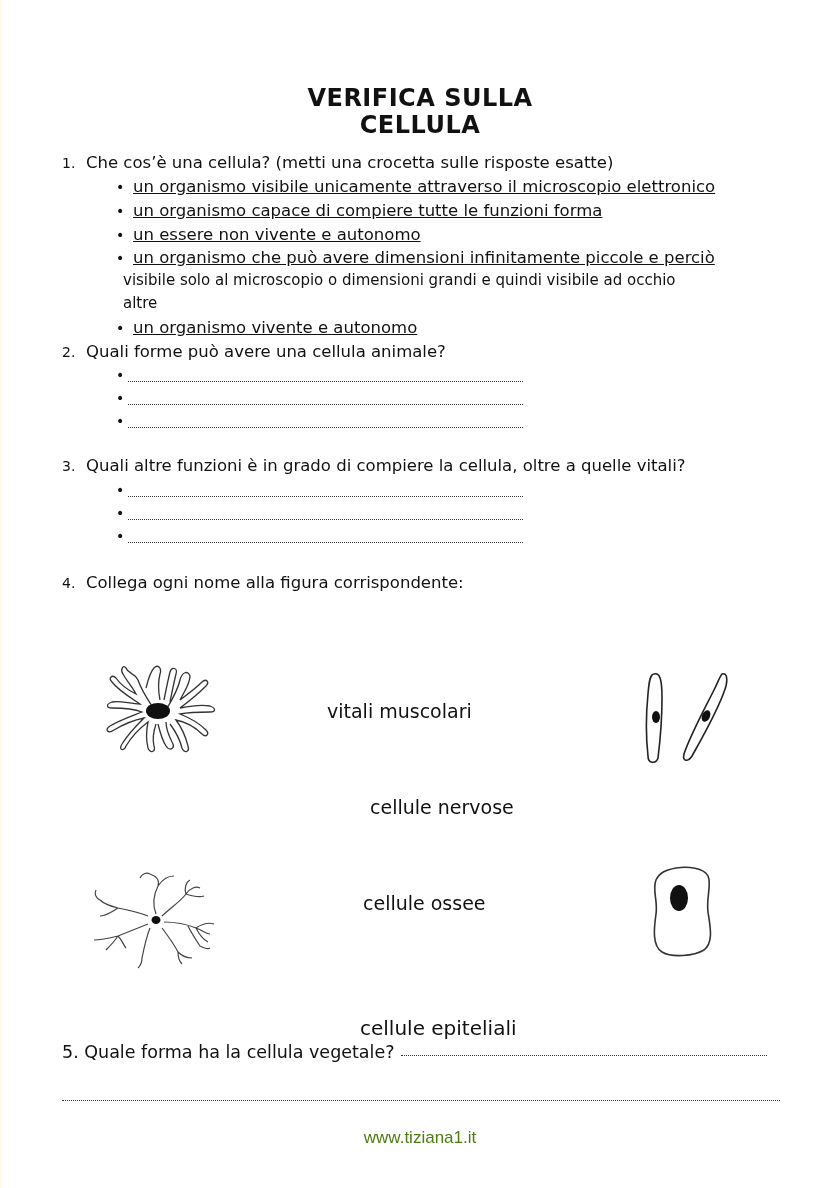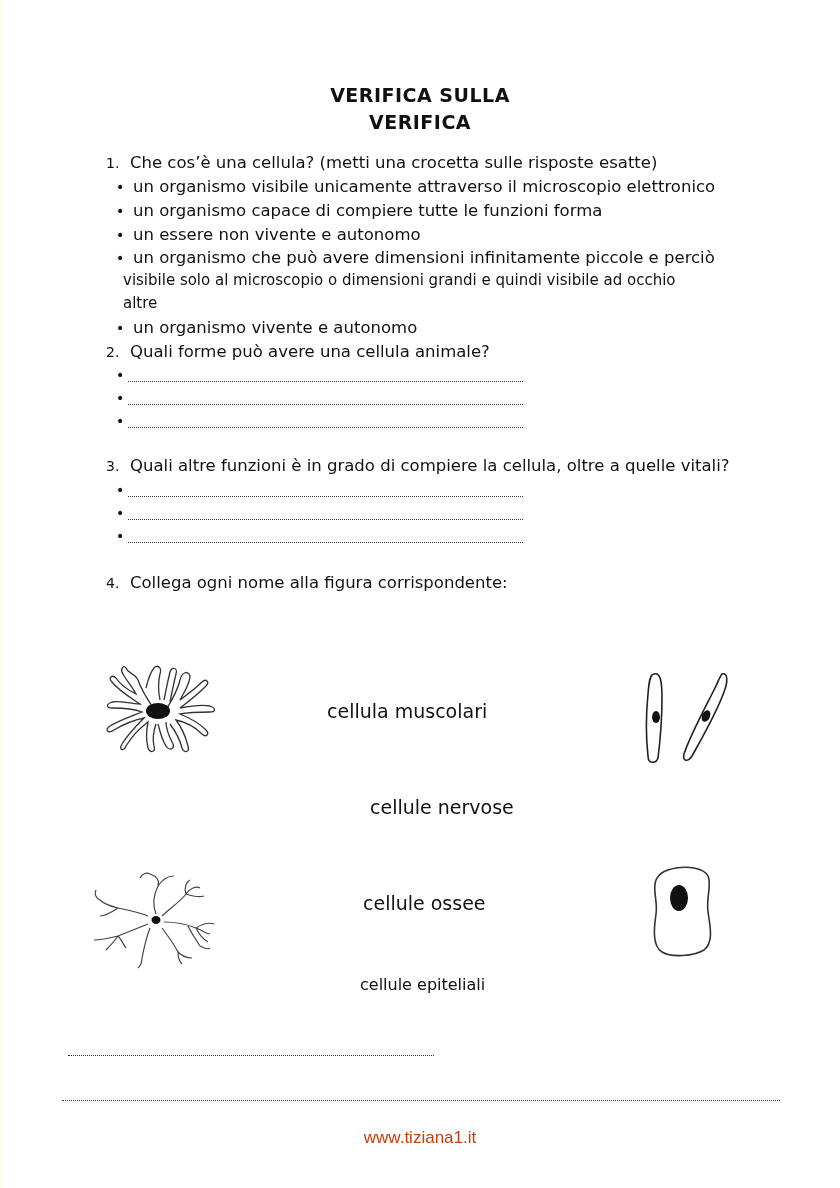--- a/index.html
+++ b/index.html
@@ -2,43 +2,43 @@
 <html><head>
   <meta charset="utf-8">
   <style>
     html, body { margin: 0; padding: 0; }
     body {
       width: 840px; height: 1188px; position: relative; overflow: hidden;
       background: #ffffff; color: #111;
       font-family: "DejaVu Sans", sans-serif;
     }
     .edge { position: absolute; left: 0; top: 0; width: 2px; height: 1188px; background: #fffbe6; }
-    .title { position: absolute; left: 0; width: 840px; text-align: center; font-weight: bold; font-size: 19px; letter-spacing: 0.5px; }
-    .q { position: absolute; left: 62px; font-size: 16.5px; white-space: nowrap; margin-left: 44px; }
+    .title { position: absolute; left: 0; width: 840px; text-align: center; font-weight: bold; font-size: 24px; letter-spacing: 0.5px; }
+    .q { position: absolute; left: 62px; font-size: 16.5px; white-space: nowrap; }
     .q .num { display: inline-block; width: 24px; font-size: 14px; }
-    .b { position: absolute; left: 116px; font-size: 16.5px; white-space: nowrap; }
+    .b { position: absolute; left: 116px; font-size: 16.5px; white-space: nowrap; text-decoration: underline; }
     .b .dot { display: inline-block; width: 17px; font-size: 14px; }
     .b2 { position: absolute; left: 123px; font-size: 15px; white-space: nowrap; }
     .line { position: absolute; left: 116px; font-size: 14px; }
     .line .dots { display: inline-block; width: 395px; height: 2px; border-bottom: 1.5px dotted #333; margin-left: 4px; vertical-align: -2px; }
     .label { position: absolute; font-size: 19px; white-space: nowrap; }
-    .label.small { font-size: 16px; }
+    .label.small { font-size: 20px; margin-top: 41px; }
     .fig { position: absolute; }
     .q5 { position: absolute; left: 62px; top: 1042px; font-size: 17.5px; white-space: nowrap; }
     .q5 .dots { display: inline-block; width: 366px; border-bottom: 1.5px dotted #333; margin-left: 6px; vertical-align: 2px; }
     .fullline { position: absolute; left: 62px; top: 1100px; width: 718px; border-bottom: 1.5px dotted #333; }
-    .footer { position: absolute; left: 0; top: 1128px; width: 840px; text-align: center; font-family: "Liberation Sans", sans-serif; font-size: 17px; color: #c2410c; }
+    .footer { position: absolute; left: 0; top: 1128px; width: 840px; text-align: center; font-family: "Liberation Sans", sans-serif; font-size: 17px; color: #4d7c0f; }
   </style>
 </head>
 <body>
 
 <div class="edge"></div>
 
 <div class="title" style="top:84px">VERIFICA  SULLA</div>
-<div class="title" style="top:111px">VERIFICA</div>
+<div class="title" style="top:111px">CELLULA</div>
 
 <div class="q" style="top:153px">
   <span class="num">1.</span><span>Che cos’è una cellula? (metti una crocetta sulle risposte esatte)</span>
 </div>
 <div class="b" style="top:177px"><span class="dot">•</span><span>un organismo visibile unicamente attraverso il microscopio elettronico</span></div>
 <div class="b" style="top:201px"><span class="dot">•</span><span>un organismo capace di compiere tutte le funzioni forma</span></div>
 <div class="b" style="top:225px"><span class="dot">•</span><span>un essere non vivente e autonomo</span></div>
 <div class="b" style="top:248px"><span class="dot">•</span><span>un organismo che può avere dimensioni infinitamente piccole e perciò</span></div>
 <div class="b2" style="top:271px">visibile solo al microscopio o dimensioni grandi e quindi visibile ad occhio</div>
 <div class="b2" style="top:294px">altre</div>
@@ -87,23 +87,23 @@
   <path d="M62 56 C52 60,42 64,32 68 C24 70,16 72,8 72 M32 68 C28 74,24 78,20 82 M32 68 C36 72,38 78,40 80"></path>
   <path d="M62 48 C52 44,42 42,32 40 C24 38,18 36,14 32 M32 40 C26 44,20 48,14 48 M14 32 C10 30,8 26,10 22"></path>
   <ellipse cx="70" cy="52" rx="4.5" ry="4" fill="#111" stroke="none"></ellipse>
 </svg>
 
 <svg class="fig" style="left:648px;top:862px" width="70" height="100" viewBox="0 0 70 100" fill="none" stroke="#333" stroke-width="1.6">
   <path d="M28 6 C40 4,56 6,60 14 C64 22,58 36,60 50 C62 64,66 80,56 88 C46 94,24 96,14 90 C4 84,6 66,8 52 C10 38,4 28,8 18 C12 10,18 8,28 6 Z"></path>
   <ellipse cx="31" cy="36" rx="9" ry="13" fill="#111" stroke="none"></ellipse>
 </svg>
 
-<div class="label" style="left:327px;top:700px">cellula muscolari</div>
+<div class="label" style="left:327px;top:700px">vitali muscolari</div>
 <div class="label" style="left:370px;top:796px">cellule nervose</div>
 <div class="label" style="left:363px;top:892px">cellule ossee</div>
 <div class="label small" style="left:360px;top:975px">cellule epiteliali</div>
 
 <div class="q5">
-  <span class="dots"></span>
+  <span>5. Quale forma ha la cellula vegetale?</span><span class="dots"></span>
 </div>
 <div class="fullline"></div>
 
 <div class="footer">www.tiziana1.it</div>
 
 </body></html>

